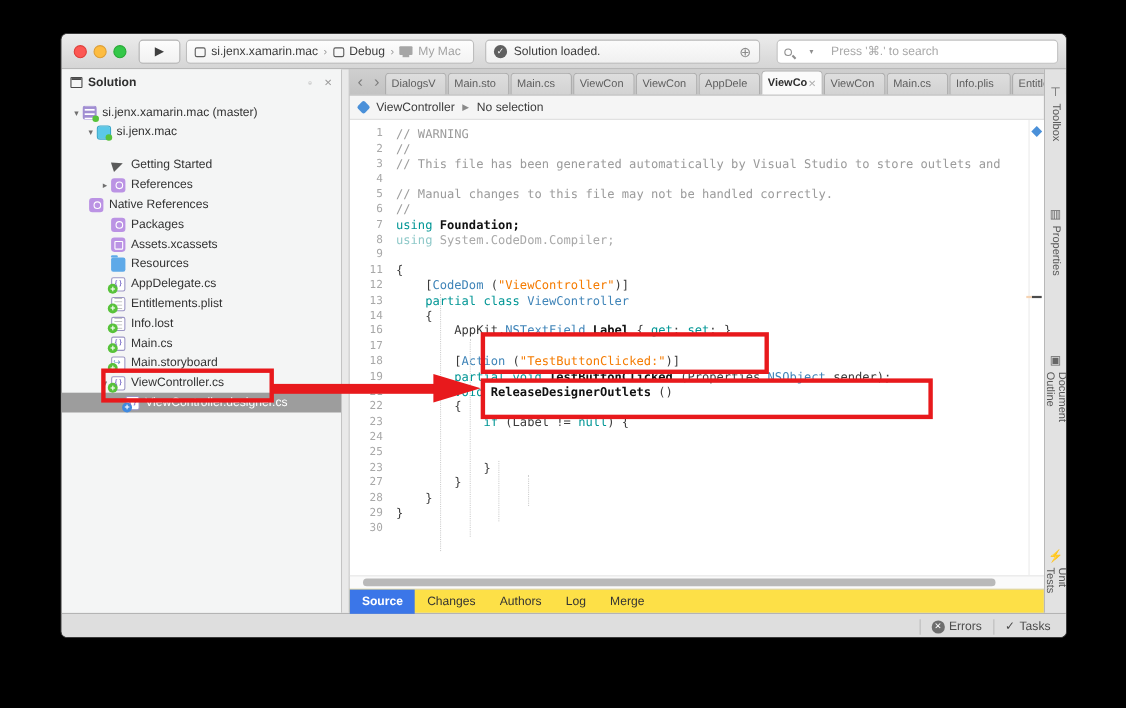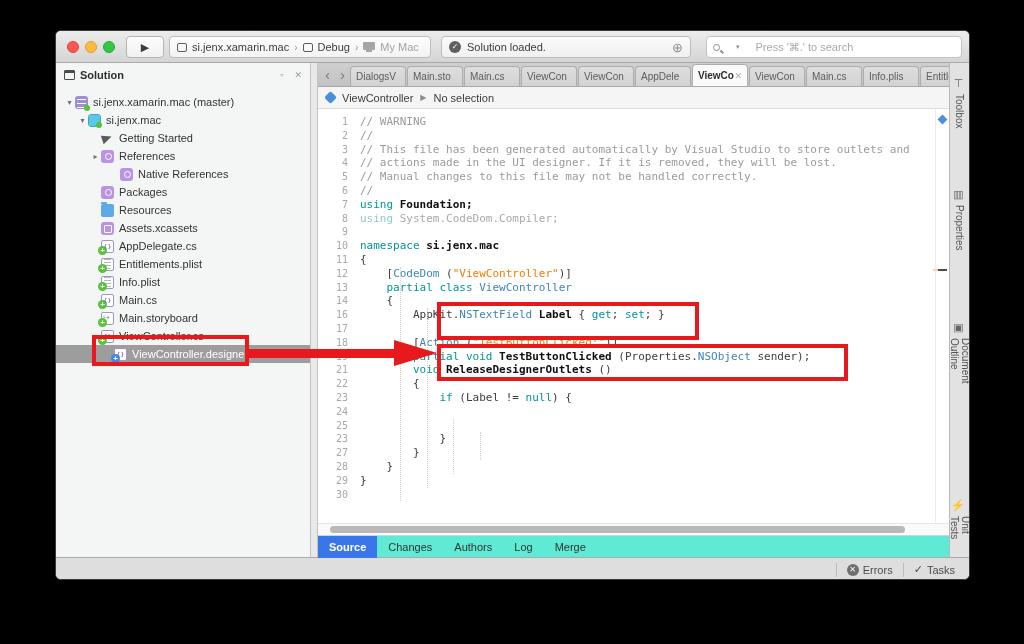--- a/index.html
+++ b/index.html
@@ -83,21 +83,21 @@
   .ct { white-space:pre; }
   .tok-c { color:#9b9b9b; } .tok-k { color:#009695; } .tok-t { color:#3f84b8; } .tok-s { color:#f57b00; }
   .tok-p { color:#3c3c3c; } .tok-b { color:#111; font-weight:bold; } .tok-kf { color:#8fc9c9; } .tok-pf { color:#a9a9a9; }
   .iguide { position:absolute; border-left:1px dotted #cfcfcf; width:0; }
   .ruler { position:absolute; right:0; top:0; bottom:0; width:14px; background:#fff; border-left:1px solid #ececec; }
   .rdia { position:absolute; top:7px; right:3px; width:7px; height:7px; background:#4a90d9; transform:rotate(45deg); }
   .rmark { position:absolute; top:160px; right:2px; width:9px; height:2px; background:#4c4c4c; }
   .rmark:before { content:""; position:absolute; right:9px; top:0; width:5px; height:2px; background:#f6d3b3; }
   .hscroll { height:12px; background:#fafafa; border-top:1px solid #e6e6e6; position:relative; }
   .hthumb { position:absolute; left:12px; top:2px; width:575px; height:7px; background:#b9b9b9; border-radius:4px; }
-  .btabs { height:22px; background:#5eead4; border-top:1px solid #d2d2d2; display:flex; align-items:center; font-size:11px; }
+  .btabs { height:22px; background:#fde047; border-top:1px solid #d2d2d2; display:flex; align-items:center; font-size:11px; }
   .btab { padding:0 11px; height:22px; line-height:22px; color:#333; }
   .btab.active { background:#3b76e8; color:#fff; font-weight:bold; }
   
   .rightstrip { width:20px; background:#e2e2e2; border-left:1px solid #b8b8b8; display:flex; flex-direction:column; align-items:center; }
   .rtab { writing-mode:vertical-rl; font-size:10px; color:#555; display:flex; align-items:center; gap:4px; }
   .rglyph { text-orientation:upright; font-size:11px; color:#666; letter-spacing:0; }
   
   .statusbar { height:24px; background:#dedede; border-top:1px solid #aaa; display:flex; align-items:center; justify-content:flex-end; padding-right:14px; gap:10px; font-size:11px; color:#4c4c4c; }
   .ssep { width:1px; height:14px; background:#bcbcbc; }
   .err-ic { width:12px; height:12px; border-radius:50%; background:#6e6e6e; color:#fff; font-size:8px; line-height:12px; text-align:center; }
@@ -161,70 +161,70 @@
             </span>
             <span>si.jenx.xamarin.mac (master)</span>
           </div>
           <div class="trow" style="padding-left: 21px;">
             <span class="texp">▾</span>
             <span class="ti ti-project">
               <span class="tbadge dot-green"></span>
             </span>
             <span>si.jenx.mac</span>
           </div>
-          <div class="trow" style="padding-left: 34px;">
+          <div class="trow" style="padding-left: 34px; margin-top: 12px;">
             <span class="texp"></span>
             <span class="ti ti-getting-started"></span>
             <span>Getting Started</span>
           </div>
           <div class="trow" style="padding-left: 34px;">
             <span class="texp">▸</span>
             <span class="ti ti-ref-folder"></span>
             <span>References</span>
           </div>
-          <div class="trow" style="padding-left: 26px; margin-left: 27px;">
+          <div class="trow" style="padding-left: 14px;">
             <span class="texp"></span>
             <span class="ti ti-ref-folder"></span>
             <span>Native References</span>
           </div>
           <div class="trow" style="padding-left: 34px;">
             <span class="texp"></span>
             <span class="ti ti-ref-folder"></span>
             <span>Packages</span>
           </div>
           <div class="trow" style="padding-left: 34px;">
             <span class="texp"></span>
+            <span class="ti ti-asset-folder"></span>
+            <span>Assets.xcassets</span>
+          </div>
+          <div class="trow" style="padding-left: 34px;">
+            <span class="texp"></span>
             <span class="ti ti-folder"></span>
             <span>Resources</span>
           </div>
           <div class="trow" style="padding-left: 34px;">
             <span class="texp"></span>
-            <span class="ti ti-asset-folder"></span>
-            <span>Assets.xcassets</span>
-          </div>
-          <div class="trow" style="padding-left: 34px;">
-            <span class="texp"></span>
             <span class="ti ti-cs-file">
               <span class="tbadge plus-green">+</span>
             </span>
             <span>AppDelegate.cs</span>
           </div>
           <div class="trow" style="padding-left: 34px;">
             <span class="texp"></span>
             <span class="ti ti-plist-file">
               <span class="tbadge plus-green">+</span>
             </span>
             <span>Entitlements.plist</span>
           </div>
           <div class="trow" style="padding-left: 34px;">
             <span class="texp"></span>
             <span class="ti ti-plist-file">
               <span class="tbadge plus-green">+</span>
             </span>
-            <span>Info.plist</span>
+            <span>Info.lost</span>
           </div>
           <div class="trow" style="padding-left: 34px;">
             <span class="texp"></span>
             <span class="ti ti-cs-file">
               <span class="tbadge plus-green">+</span>
             </span>
             <span>Main.cs</span>
           </div>
           <div class="trow" style="padding-left: 34px;">
             <span class="texp"></span>
@@ -297,27 +297,26 @@
         <span class="cdia"></span>
         <span>ViewController</span>
         <span class="crumb-arrow">▶</span>
         <span>No selection</span>
       </div>
       <div class="codewrap">
         <div id="code">
             <div class="cline"><span class="ln">1</span><span class="ct"><span class="tok-c">// WARNING</span></span></div>
             <div class="cline"><span class="ln">2</span><span class="ct"><span class="tok-c">//</span></span></div>
             <div class="cline"><span class="ln">3</span><span class="ct"><span class="tok-c">// This file has been generated automatically by Visual Studio to store outlets and</span></span></div>
-            <div class="cline"><span class="ln">4</span><span class="ct"><span class="tok-c">// actions made in the UI designer. If it is removed, they will be lost.</span></span></div>
+            <div class="cline"><span class="ln">4</span></div>
             <div class="cline"><span class="ln">5</span><span class="ct"><span class="tok-c">// Manual changes to this file may not be handled correctly.</span></span></div>
             <div class="cline"><span class="ln">6</span><span class="ct"><span class="tok-c">//</span></span></div>
             <div class="cline"><span class="ln">7</span><span class="ct"><span class="tok-k">using</span><span class="tok-p"> </span><span class="tok-b">Foundation;</span></span></div>
             <div class="cline"><span class="ln">8</span><span class="ct"><span class="tok-kf">using</span><span class="tok-pf"> System.CodeDom.Compiler;</span></span></div>
             <div class="cline"><span class="ln">9</span><span class="ct"></span></div>
-            <div class="cline"><span class="ln">10</span><span class="ct"><span class="tok-k">namespace</span><span class="tok-p"> </span><span class="tok-b">si.jenx.mac</span></span></div>
             <div class="cline"><span class="ln">11</span><span class="ct"><span class="tok-p">{</span></span></div>
             <div class="cline"><span class="ln">12</span><span class="ct"><span class="tok-p">    [</span><span class="tok-t">CodeDom</span><span class="tok-p"> (</span><span class="tok-s">"ViewController"</span><span class="tok-p">)]</span></span></div>
             <div class="cline"><span class="ln">13</span><span class="ct"><span class="tok-p">    </span><span class="tok-k">partial</span><span class="tok-p"> </span><span class="tok-k">class</span><span class="tok-p"> </span><span class="tok-t">ViewController</span></span></div>
             <div class="cline"><span class="ln">14</span><span class="ct"><span class="tok-p">    {</span></span></div>
             <div class="cline"><span class="ln">16</span><span class="ct"><span class="tok-p">        AppKit.</span><span class="tok-t">NSTextField</span><span class="tok-p"> </span><span class="tok-b">Label</span><span class="tok-p"> { </span><span class="tok-k">get</span><span class="tok-p">; </span><span class="tok-k">set</span><span class="tok-p">; }</span></span></div>
             <div class="cline"><span class="ln">17</span><span class="ct"></span></div>
             <div class="cline"><span class="ln">18</span><span class="ct"><span class="tok-p">        [</span><span class="tok-t">Action</span><span class="tok-p"> (</span><span class="tok-s">"TestButtonClicked:"</span><span class="tok-p">)]</span></span></div>
             <div class="cline"><span class="ln">19</span><span class="ct"><span class="tok-p">        </span><span class="tok-k">partial</span><span class="tok-p"> </span><span class="tok-k">void</span><span class="tok-p"> </span><span class="tok-b">TestButtonClicked</span><span class="tok-p"> (Properties.</span><span class="tok-t">NSObject</span><span class="tok-p"> sender);</span></span></div>
             <div class="cline"><span class="ln">21</span><span class="ct"><span class="tok-p">        </span><span class="tok-k">void</span><span class="tok-p"> </span><span class="tok-b">ReleaseDesignerOutlets</span><span class="tok-p"> ()</span></span></div>
             <div class="cline"><span class="ln">22</span><span class="ct"><span class="tok-p">        {</span></span></div>

